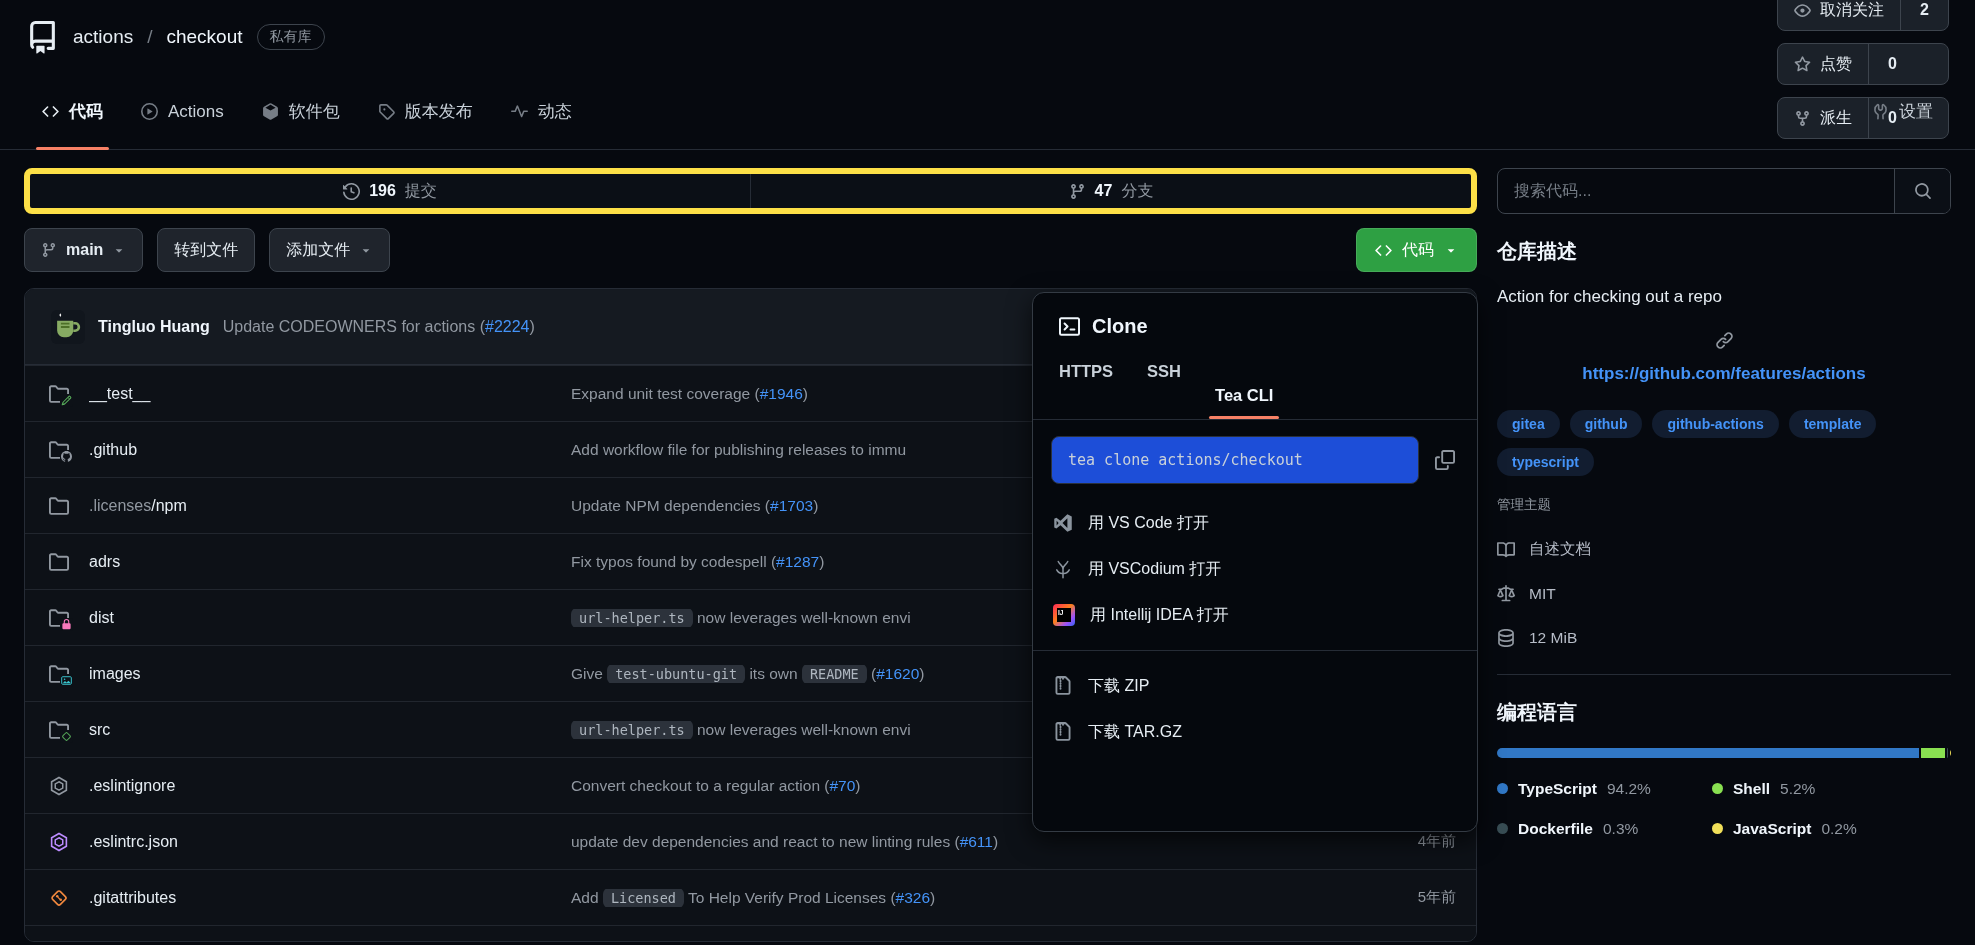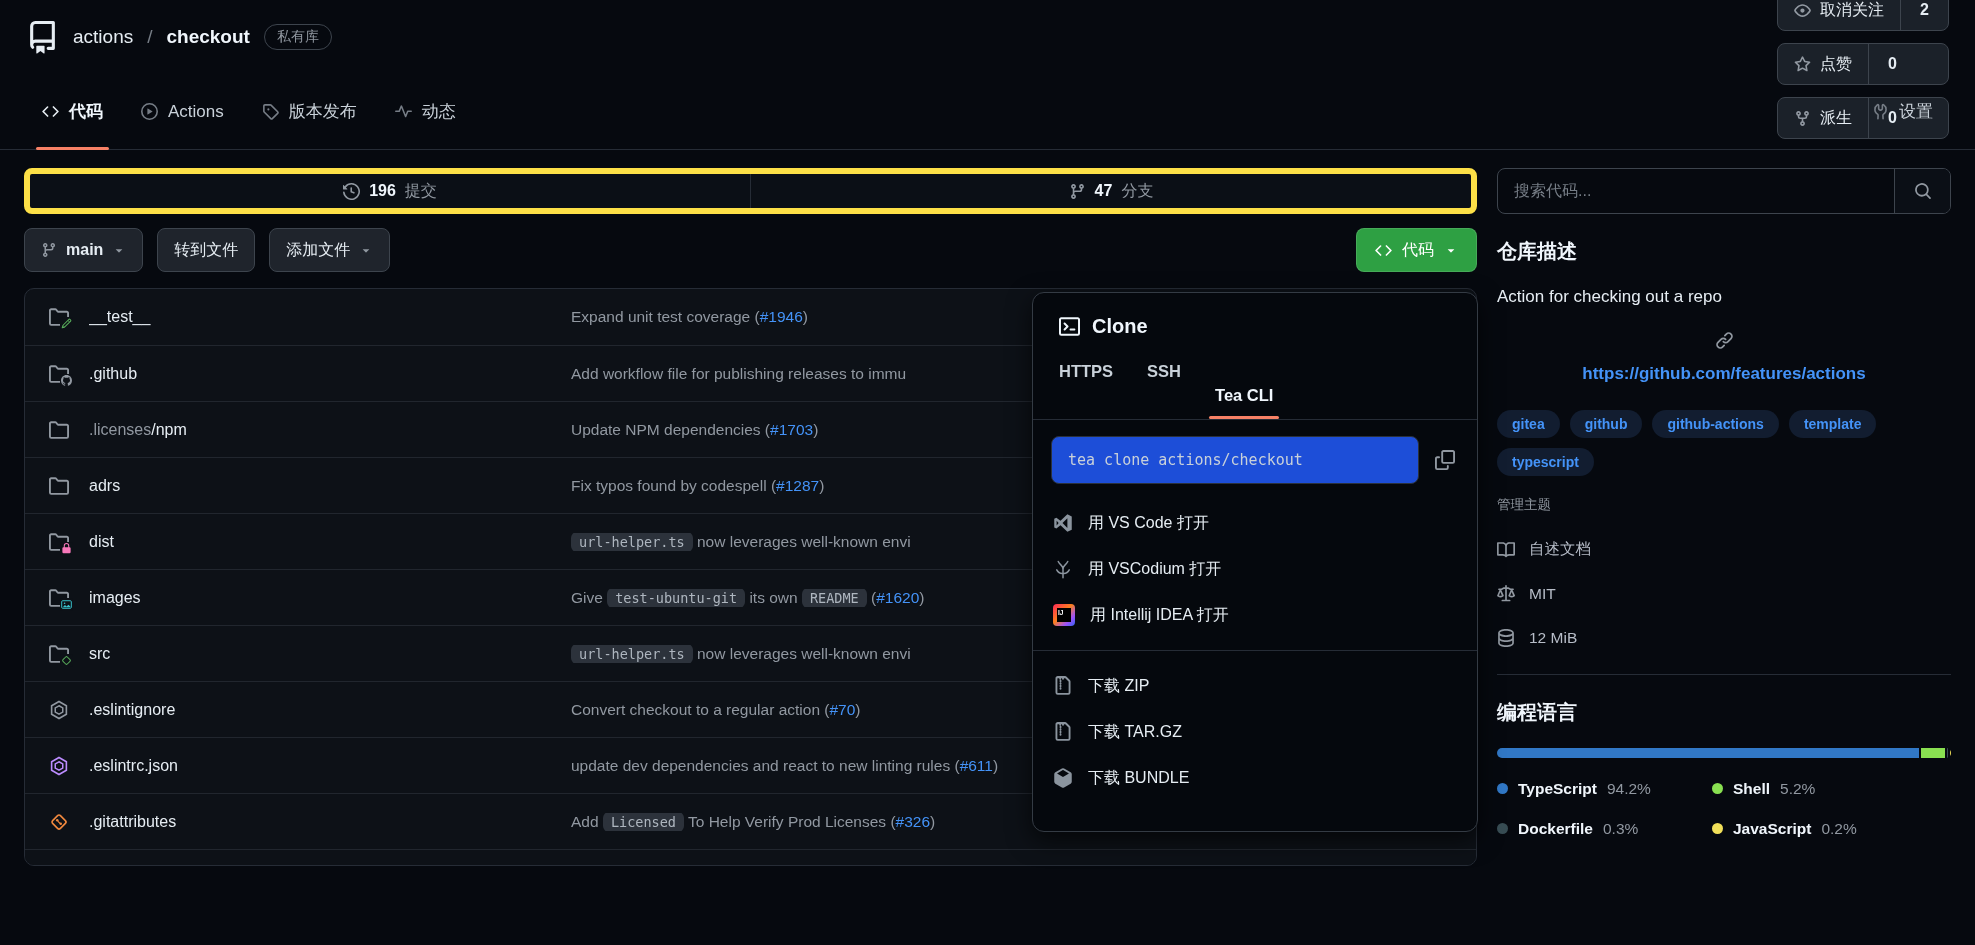--- a/index.html
+++ b/index.html
@@ -8,21 +8,21 @@
   .page { position:relative; width:1975px; height:945px; overflow:hidden; background:#06090f; }
 
   
   .ico { display:inline-block; fill:currentColor; flex:none; }
 
   
   .top-header { height:74px; display:flex; align-items:center; padding:0 26px; }
   .repo-title { display:flex; align-items:center; gap:14px; }
   .repo-title .owner { color:#e6edf3; font-size:19px; text-decoration:none; }
   .repo-title .slash { color:#767d86; font-size:19px; }
-  .repo-title .rname { color:#f0f6fc; font-size:19px; font-weight:700; text-decoration:none; }
+  .repo-title .rname { color:#f0f6fc; font-size:19px; font-weight:400; text-decoration:none; }
   .vis-badge { border:1px solid #3d444d; border-radius:999px; padding:3px 12px; font-size:14px; color:#9198a1; }
   .header-actions { margin-left:auto; display:flex; gap:12px;flex-direction:column; }
   .icon-btn { width:56px; height:42px; display:flex; align-items:center; justify-content:center;
               background:#1b2129; border:1px solid #3d444d; border-radius:8px; color:#9198a1; cursor:pointer; }
   .btn-group { display:flex; height:42px; background:#1b2129; border:1px solid #3d444d; border-radius:8px; overflow:hidden; cursor:pointer; }
   .btn-group .seg { display:flex; align-items:center; gap:9px; padding:0 16px; font-size:16px; color:#e6edf3; }
   .btn-group .seg .ico { color:#9198a1; }
   .btn-group .count { border-left:1px solid #3d444d; font-weight:700; min-width:48px; justify-content:center; }
 
   
@@ -293,20 +293,26 @@
       <span>代码</span>
     </div>
     <div class="tab">
       <svg class="ico" width="17" height="17">
           <use href="#i-play"></use>
         </svg>
       <span>Actions</span>
     </div>
     <div class="tab">
       <svg class="ico" width="17" height="17">
+          <use href="#i-package"></use>
+        </svg>
+      <span>软件包</span>
+    </div>
+    <div class="tab">
+      <svg class="ico" width="17" height="17">
           <use href="#i-tag"></use>
         </svg>
       <span>版本发布</span>
     </div>
     <div class="tab">
       <svg class="ico" width="17" height="17">
           <use href="#i-pulse"></use>
         </svg>
       <span>动态</span>
     </div>
@@ -363,20 +369,31 @@
               <use href="#i-code"></use>
             </svg>
           <span>代码</span>
           <svg class="ico" width="14" height="14">
               <use href="#i-caret"></use>
             </svg>
         </div>
       </div>
 
       <div class="file-table">
+        <div class="commit-bar">
+          <span class="avatar">
+            <svg class="ico" width="30" height="30">
+                <use href="#i-teacup"></use>
+              </svg>
+          </span>
+          <span class="commit-author">Tingluo Huang</span>
+          <span class="commit-msg">
+            <span class="mseg">Update CODEOWNERS for actions (</span><a class="numlink" href="#">#2224</a><span class="mseg">)</span>
+          </span>
+        </div>
 
         <div class="frow">
           <span class="fi-cell">
               <span class="file-icon"><svg class="ico" width="20" height="20">
                   <use href="#i-folder"></use>
                 </svg><span class="badge"><svg class="ico" width="11" height="11" style="color:#57ab5a">
                     <use href="#i-pencil"></use>
                   </svg></span></span>
             </span>
           <span class="fname"><span class="dim"></span><span>__test__</span></span>
@@ -626,22 +643,16 @@
             <use href="#i-zip"></use>
           </svg>
         <span>下载 ZIP</span>
       </div>
       <div class="cp-item">
         <svg class="ico" width="20" height="20">
             <use href="#i-zip"></use>
           </svg>
         <span>下载 TAR.GZ</span>
       </div>
-      <div class="cp-item">
-        <svg class="ico" width="20" height="20">
-            <use href="#i-package"></use>
-          </svg>
-        <span>下载 BUNDLE</span>
-      </div>
     </div>
   </div>
 
 </div>
 
 </body></html>

